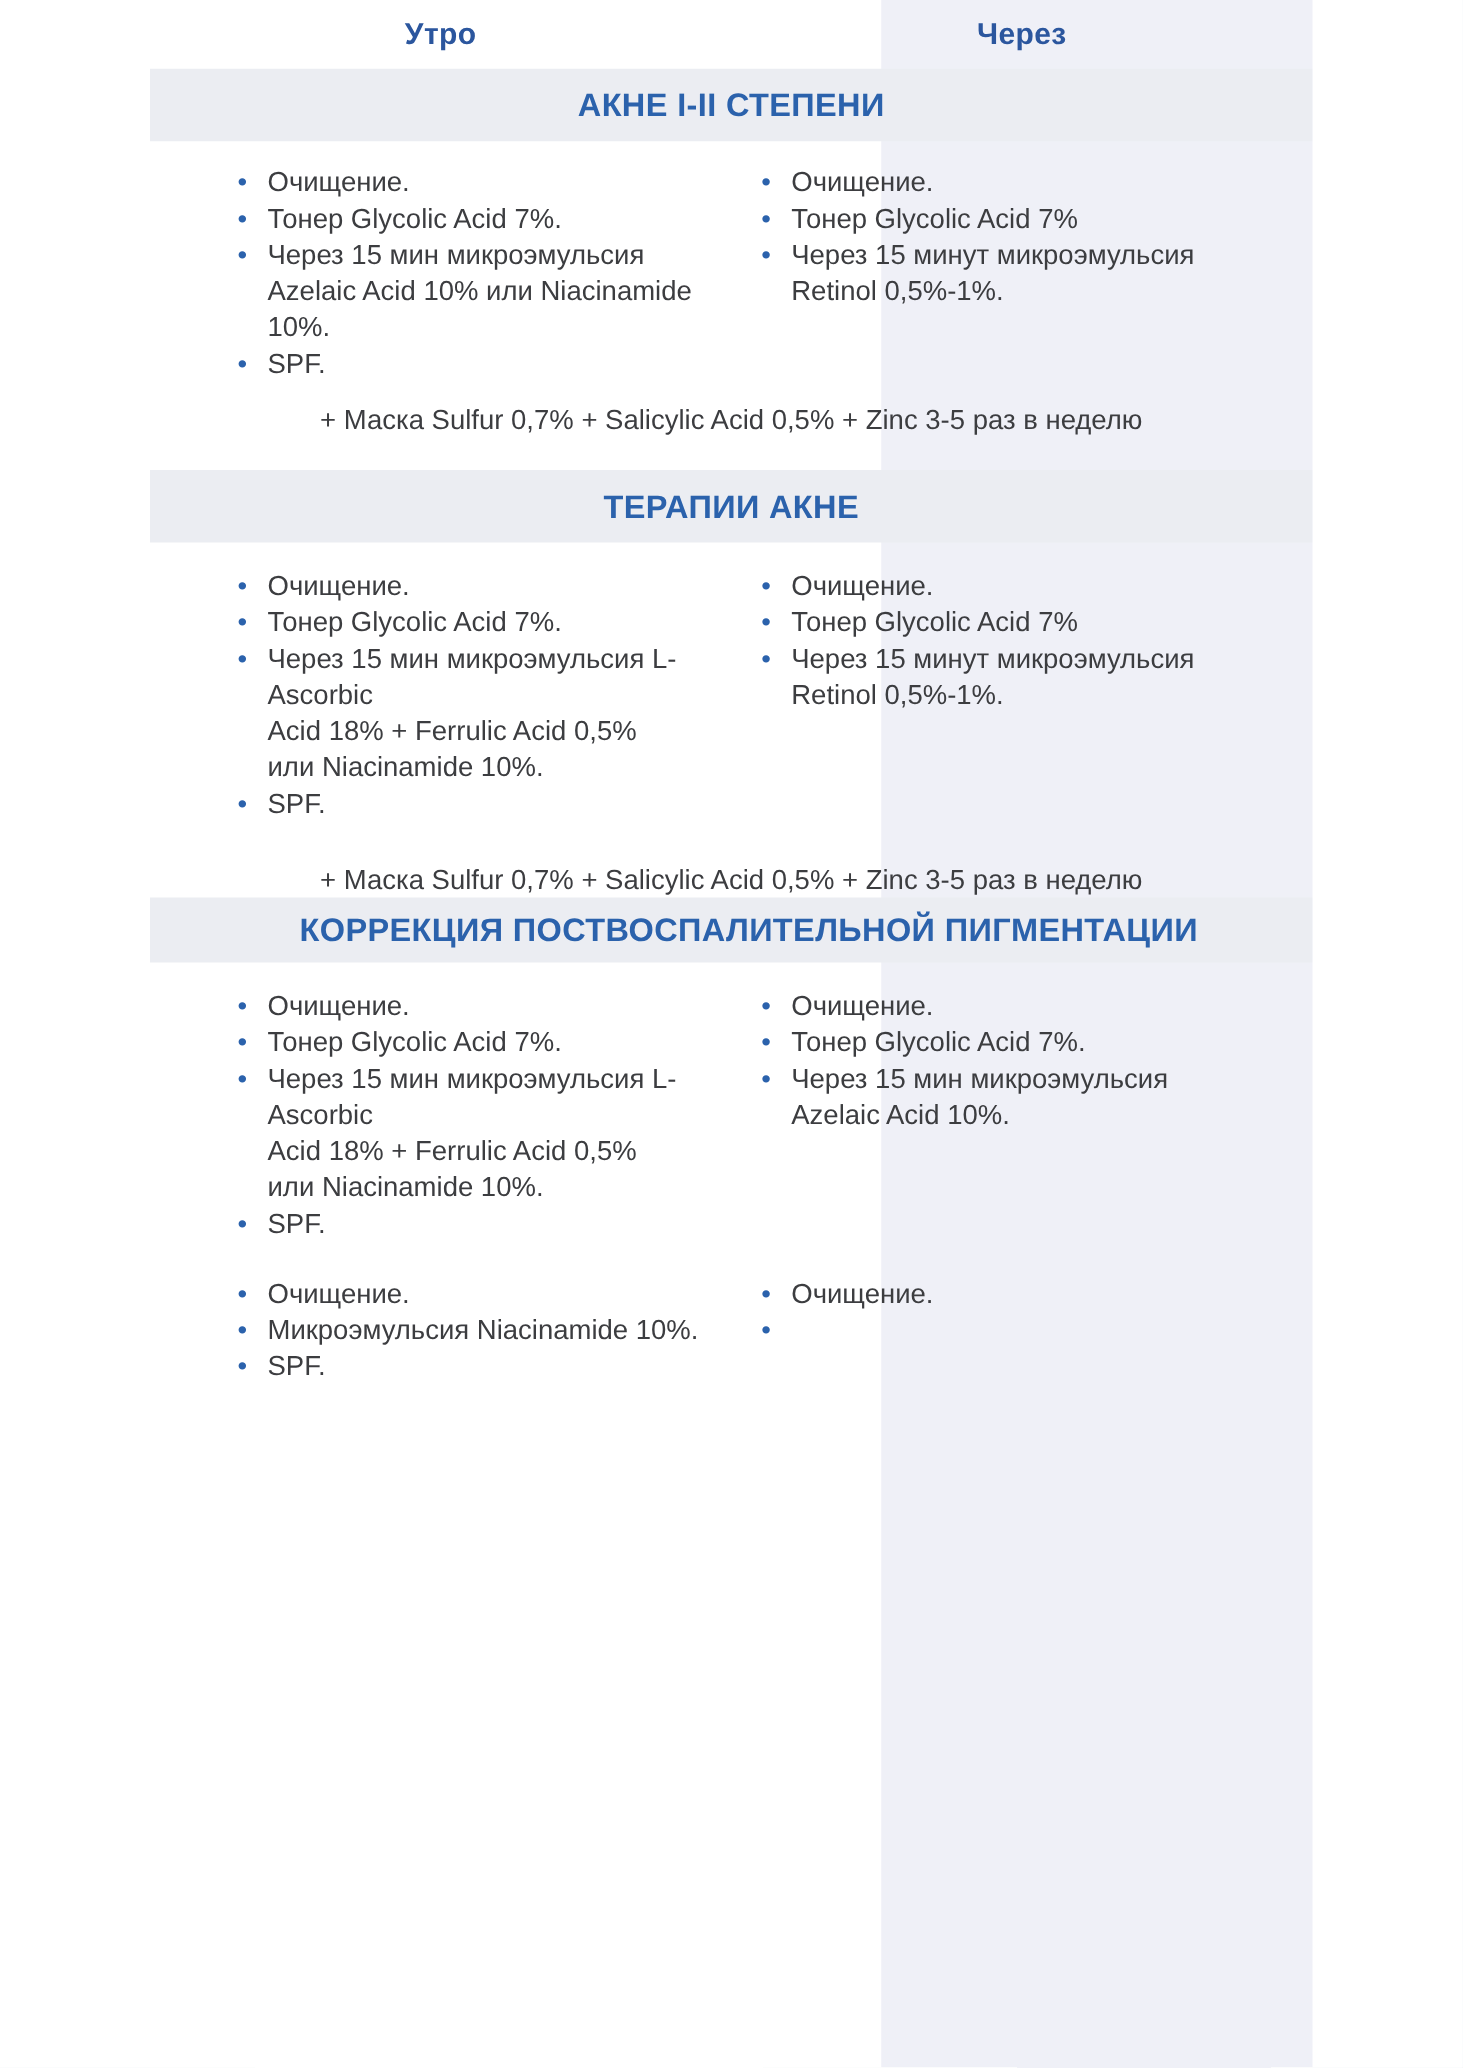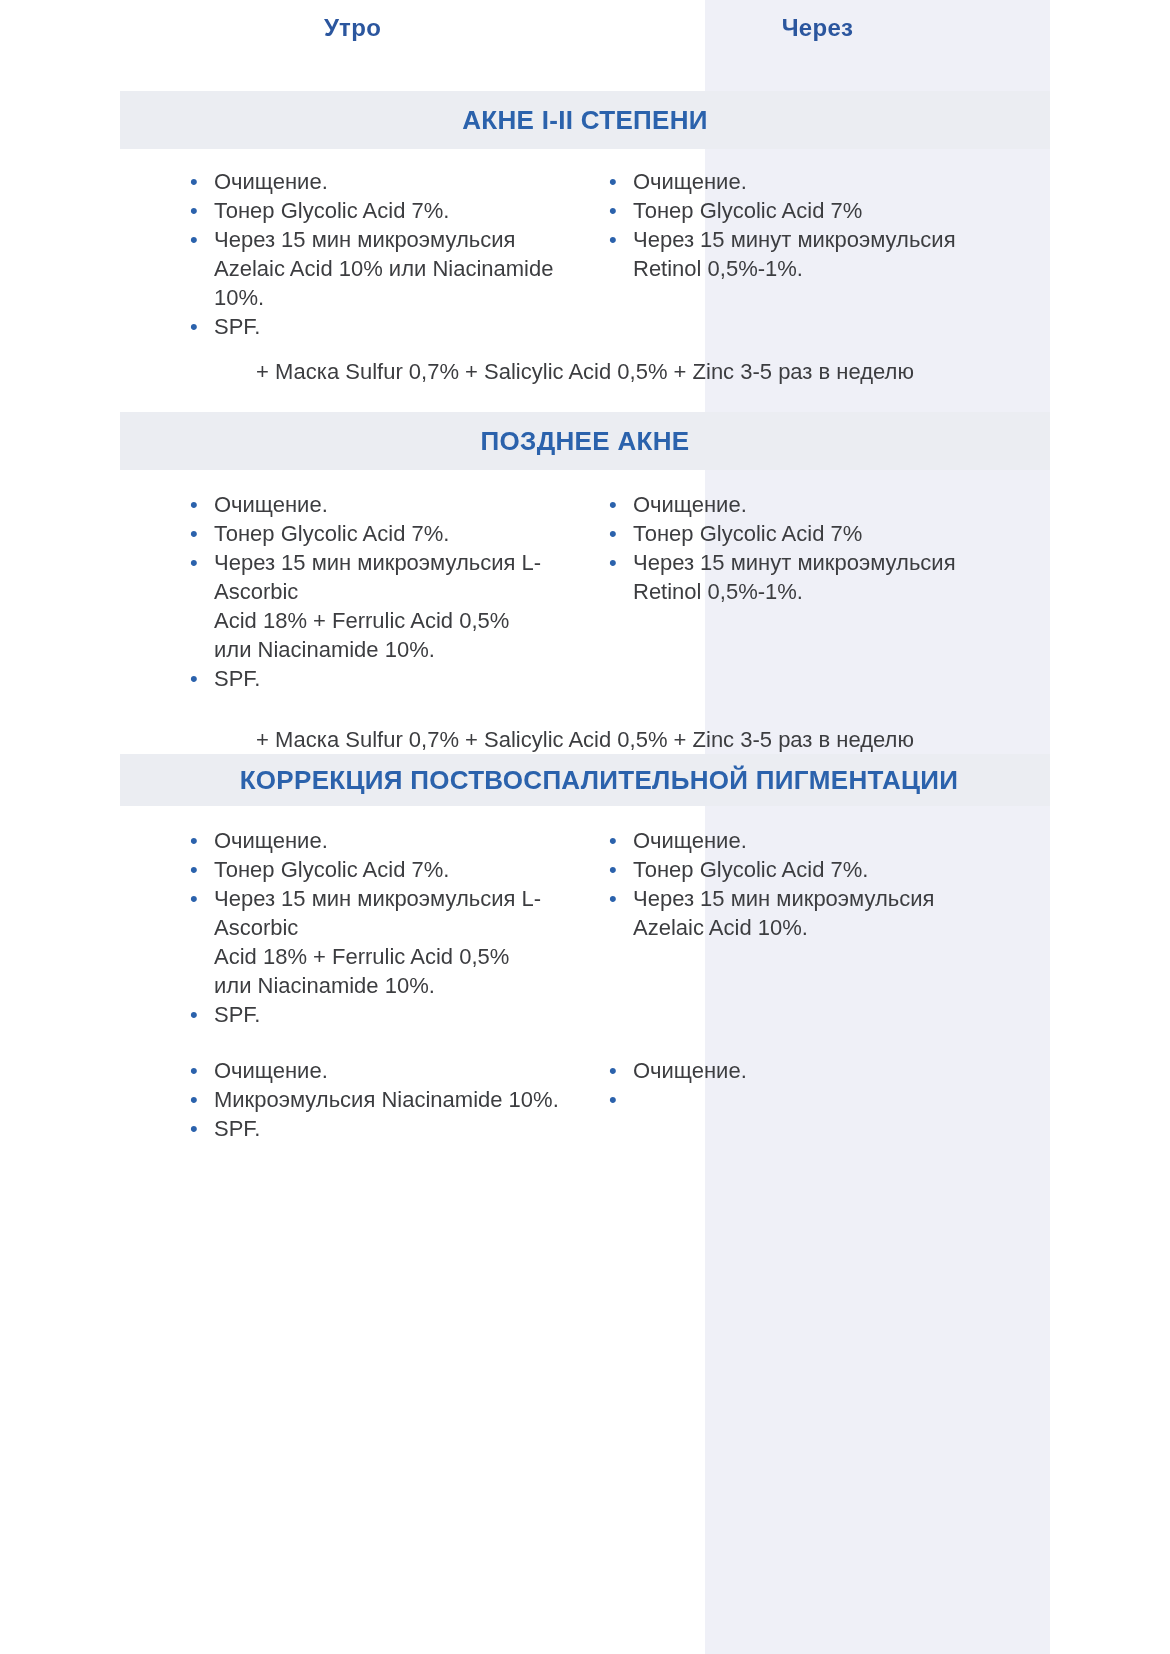--- a/index.html
+++ b/index.html
@@ -41,21 +41,21 @@
     border-radius:0 0 3px 3px;
     display:flex;align-items:center;justify-content:center;
     color:var(--banner-text);font-size:28px;font-weight:bold;letter-spacing:.5px;
   }
   .band{
     background:var(--band-bg);
     display:flex;align-items:center;justify-content:center;
     color:var(--accent);font-size:26px;font-weight:bold;letter-spacing:.3px;
     text-align:center;
   }
-  .band.b1{height:58px;margin-top:36px;}
+  .band.b1{height:58px;}
   .band.b2{height:55px;}
   .band.b3{height:58px;}
   .band.b4{height:52px;padding-left:28px;}
   .band.b5{height:55px;}
   .content{box-sizing:border-box;}
   .c1{height:263px;padding-top:18px;}
   .c2{height:88px;padding-top:15px;}
   .c3{height:284px;padding-top:20px;}
   .c4{height:224px;padding-top:20px;}
   .c5{flex:1 1 auto;padding-top:26px;}
@@ -128,21 +128,21 @@
             <span class="dot">•</span>
             <span class="li-text">Через 15 минут микроэмульсия
 Retinol 0,5%-1%.</span>
           </li>
       </ul>
     </div>
     <div class="note">+ Маска Sulfur 0,7% + Salicylic Acid 0,5% + Zinc 3-5 раз в неделю</div>
   </div>
 
 
-  <div class="band b3 layer">ПОЗДНЕЕ АКНЕ</div>
+  <div class="band b3 layer">ТЕРАПИИ АКНЕ</div>
   <div class="content c3 layer">
     <div class="cols">
       <ul class="col morning">
         <li class="item">
             <span class="dot">•</span>
             <span class="li-text">Очищение.</span>
           </li>
         <li class="item">
             <span class="dot">•</span>
             <span class="li-text">Тонер Glycolic Acid 7%.</span>

